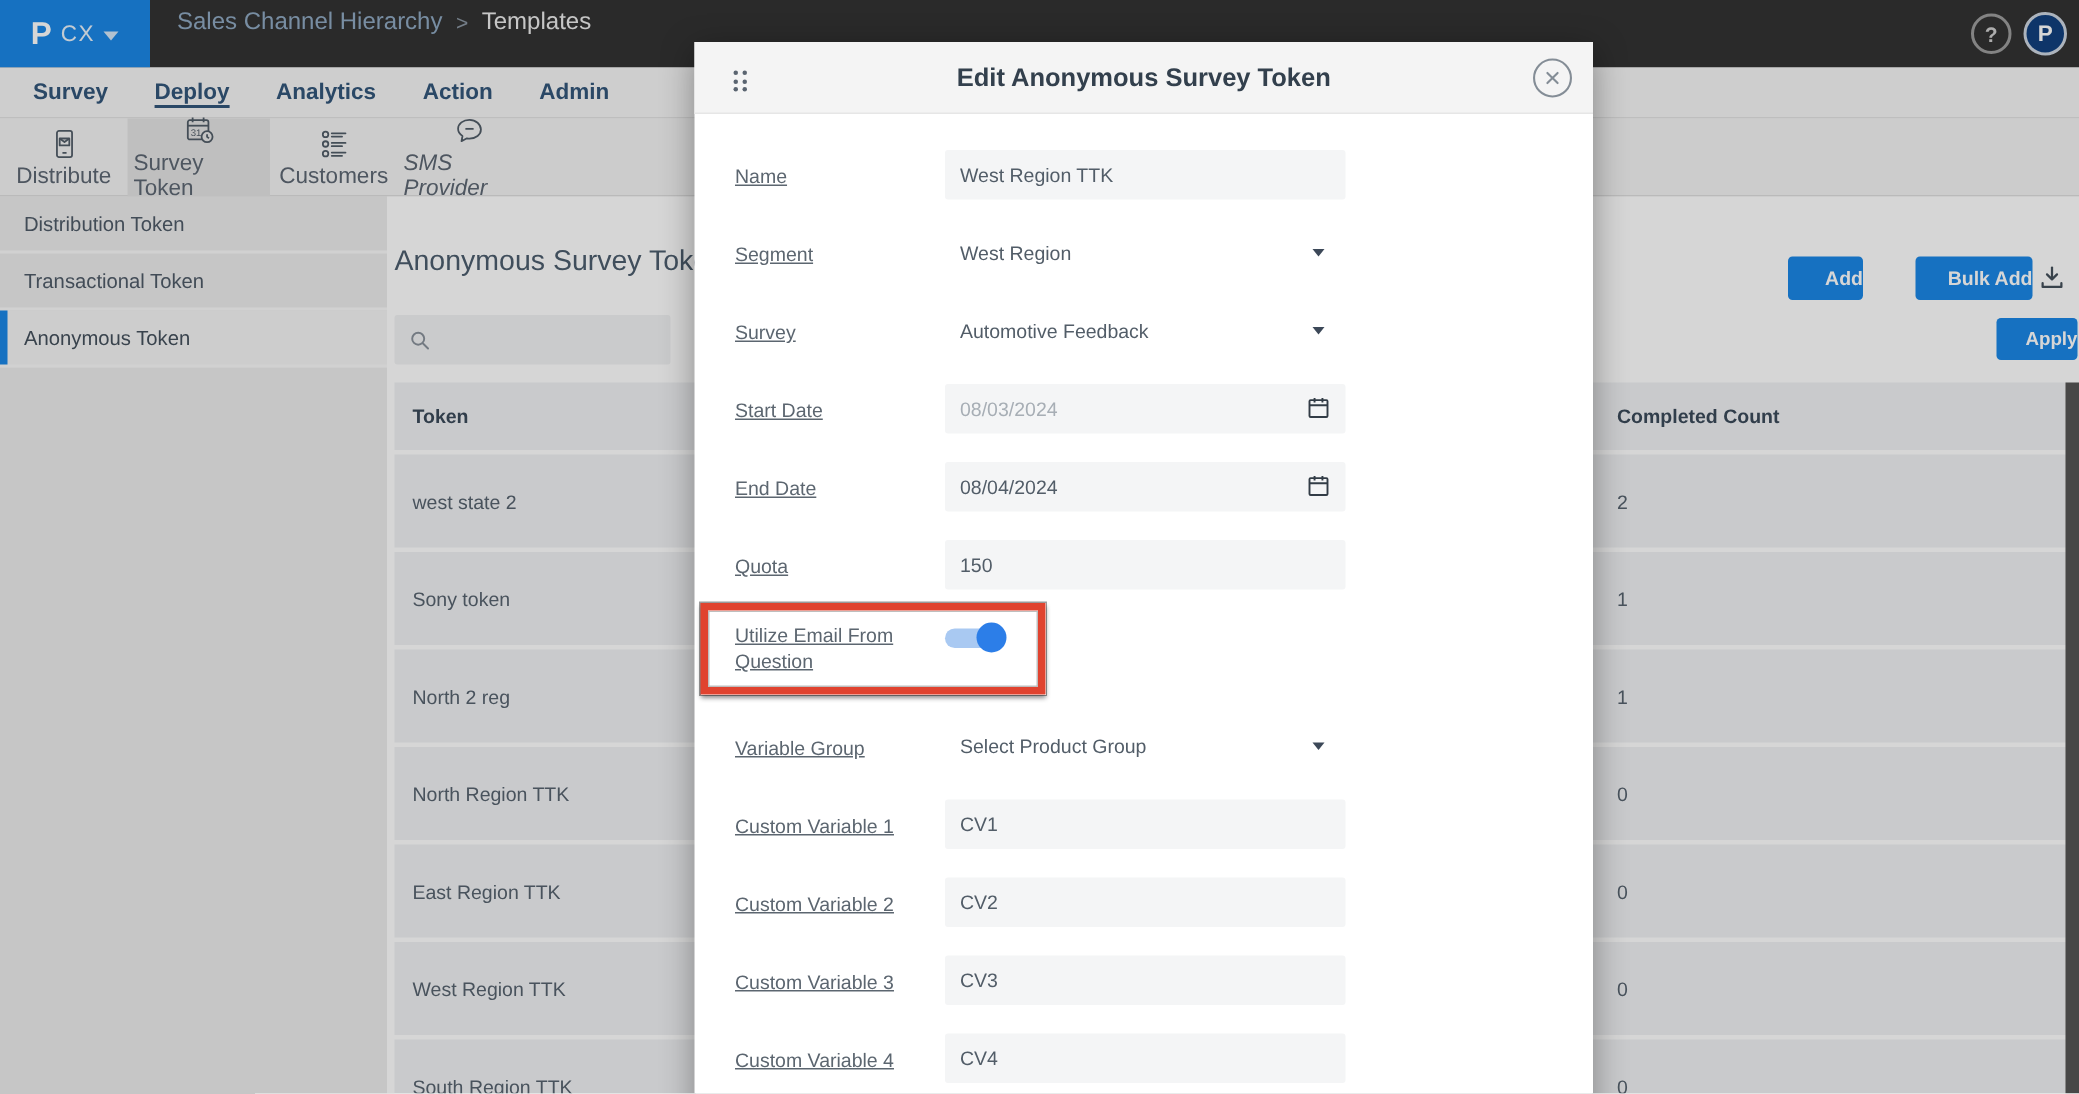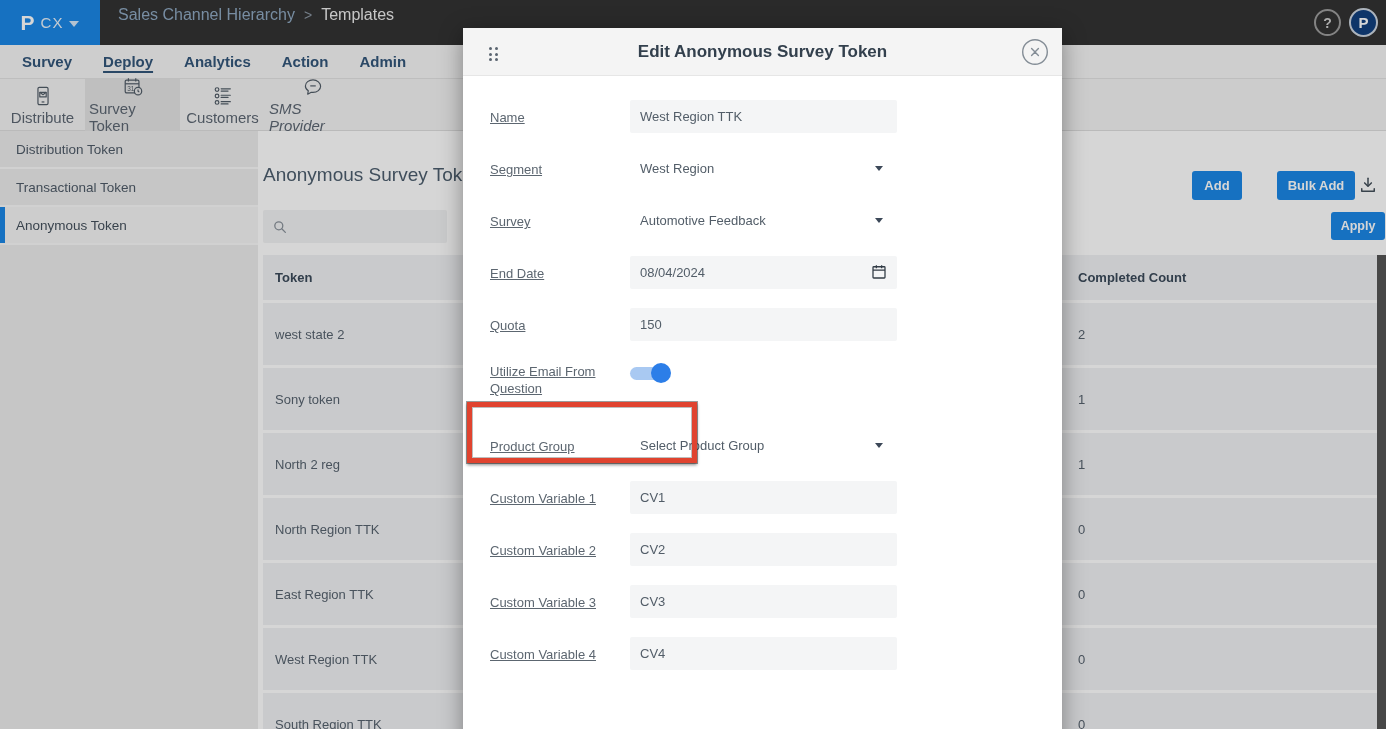--- a/index.html
+++ b/index.html
@@ -43,21 +43,21 @@
   .sidebar { position:absolute; left:0; top:131px; width:258px; bottom:0; background:#ececec; z-index:1; }
   .side-item { height:38px; line-height:38px; padding-left:16px; font-size:13.5px; color:#4f5b68;
                border-bottom:2px solid #fafafa; cursor:pointer; position:relative; }
   .side-item.active { background:#f5f5f5; color:#44505c; }
   .side-item.active::before { content:""; position:absolute; left:0; top:0; bottom:0; width:5px; background:#1b87e6; }
 
   
   .content { position:absolute; left:258px; top:131px; right:0; bottom:0; background:#fff; z-index:1; }
   .page-title { position:absolute; left:5px; top:33px; font-size:19px; font-weight:400; color:#4d5e6e; white-space:nowrap; }
   .btn { position:absolute; background:#1b87e6; color:#fff; border:none; border-radius:3px;
-         font-family:inherit; font-size:13px; font-weight:600; cursor:pointer; }
+         font-family:inherit; font-size:13px; font-weight:600; cursor:pointer;text-align:right; }
   .btn-add   { left:934px;  top:40px; width:50px; height:29px; }
   .btn-bulk  { left:1019px; top:40px; width:78px; height:29px; }
   .btn-apply { left:1073px; top:81px; width:54px; height:28px; font-size:12.5px; }
   .dl-icon { position:absolute; left:1100px; top:43px; width:20px; height:22px; color:#45505b; cursor:pointer; }
   .dl-icon svg { width:20px; height:22px; }
   .searchbox { position:absolute; left:5px; top:79px; width:184px; height:33px; background:#f1f2f3; border-radius:2px;
                display:flex; align-items:center; padding:0 9px; gap:7px; }
   .searchbox svg { width:16px; height:16px; color:#8a929b; flex:none; }
   .searchbox input { border:none; background:transparent; outline:none; width:100%; font-family:inherit; font-size:13px; color:#4f5b68; }
 
@@ -284,20 +284,31 @@
           </div>
         </div>
         <div class="field-row">
           <div class="f-label">Survey</div>
           <div class="f-select">
             <span class="sel-text">Automotive Feedback</span>
             <span class="caret"></span>
           </div>
         </div>
         <div class="field-row">
+          <div class="f-label">Start Date</div>
+          <div class="f-input muted">
+            <span class="inp-text">08/03/2024</span>
+            <span class="cal-ic"><svg viewBox="0 0 24 24" fill="none" stroke="currentColor" stroke-width="1.7" stroke-linejoin="round">
+                <rect x="4" y="5" width="16" height="15" rx="1"></rect>
+                <path d="M4 9.5h16"></path>
+                <path d="M8.5 3v4M15.5 3v4"></path>
+              </svg></span>
+          </div>
+        </div>
+        <div class="field-row">
           <div class="f-label">End Date</div>
           <div class="f-input">
             <span class="inp-text">08/04/2024</span>
             <span class="cal-ic"><svg viewBox="0 0 24 24" fill="none" stroke="currentColor" stroke-width="1.7" stroke-linejoin="round">
                 <rect x="4" y="5" width="16" height="15" rx="1"></rect>
                 <path d="M4 9.5h16"></path>
                 <path d="M8.5 3v4M15.5 3v4"></path>
               </svg></span>
           </div>
         </div>
@@ -308,21 +319,21 @@
           </div>
         </div>
         <div class="field-row toggle-row">
           <div class="f-label">Utilize Email From Question</div>
           <div class="f-toggle">
             <span class="tg-track"></span>
             <span class="tg-knob"></span>
           </div>
         </div>
         <div class="field-row">
-          <div class="f-label">Product Group</div>
+          <div class="f-label">Variable Group</div>
           <div class="f-select">
             <span class="sel-text">Select Product Group</span>
             <span class="caret"></span>
           </div>
         </div>
         <div class="field-row">
           <div class="f-label">Custom Variable 1</div>
           <div class="f-input">
             <span class="inp-text">CV1</span>
           </div>

